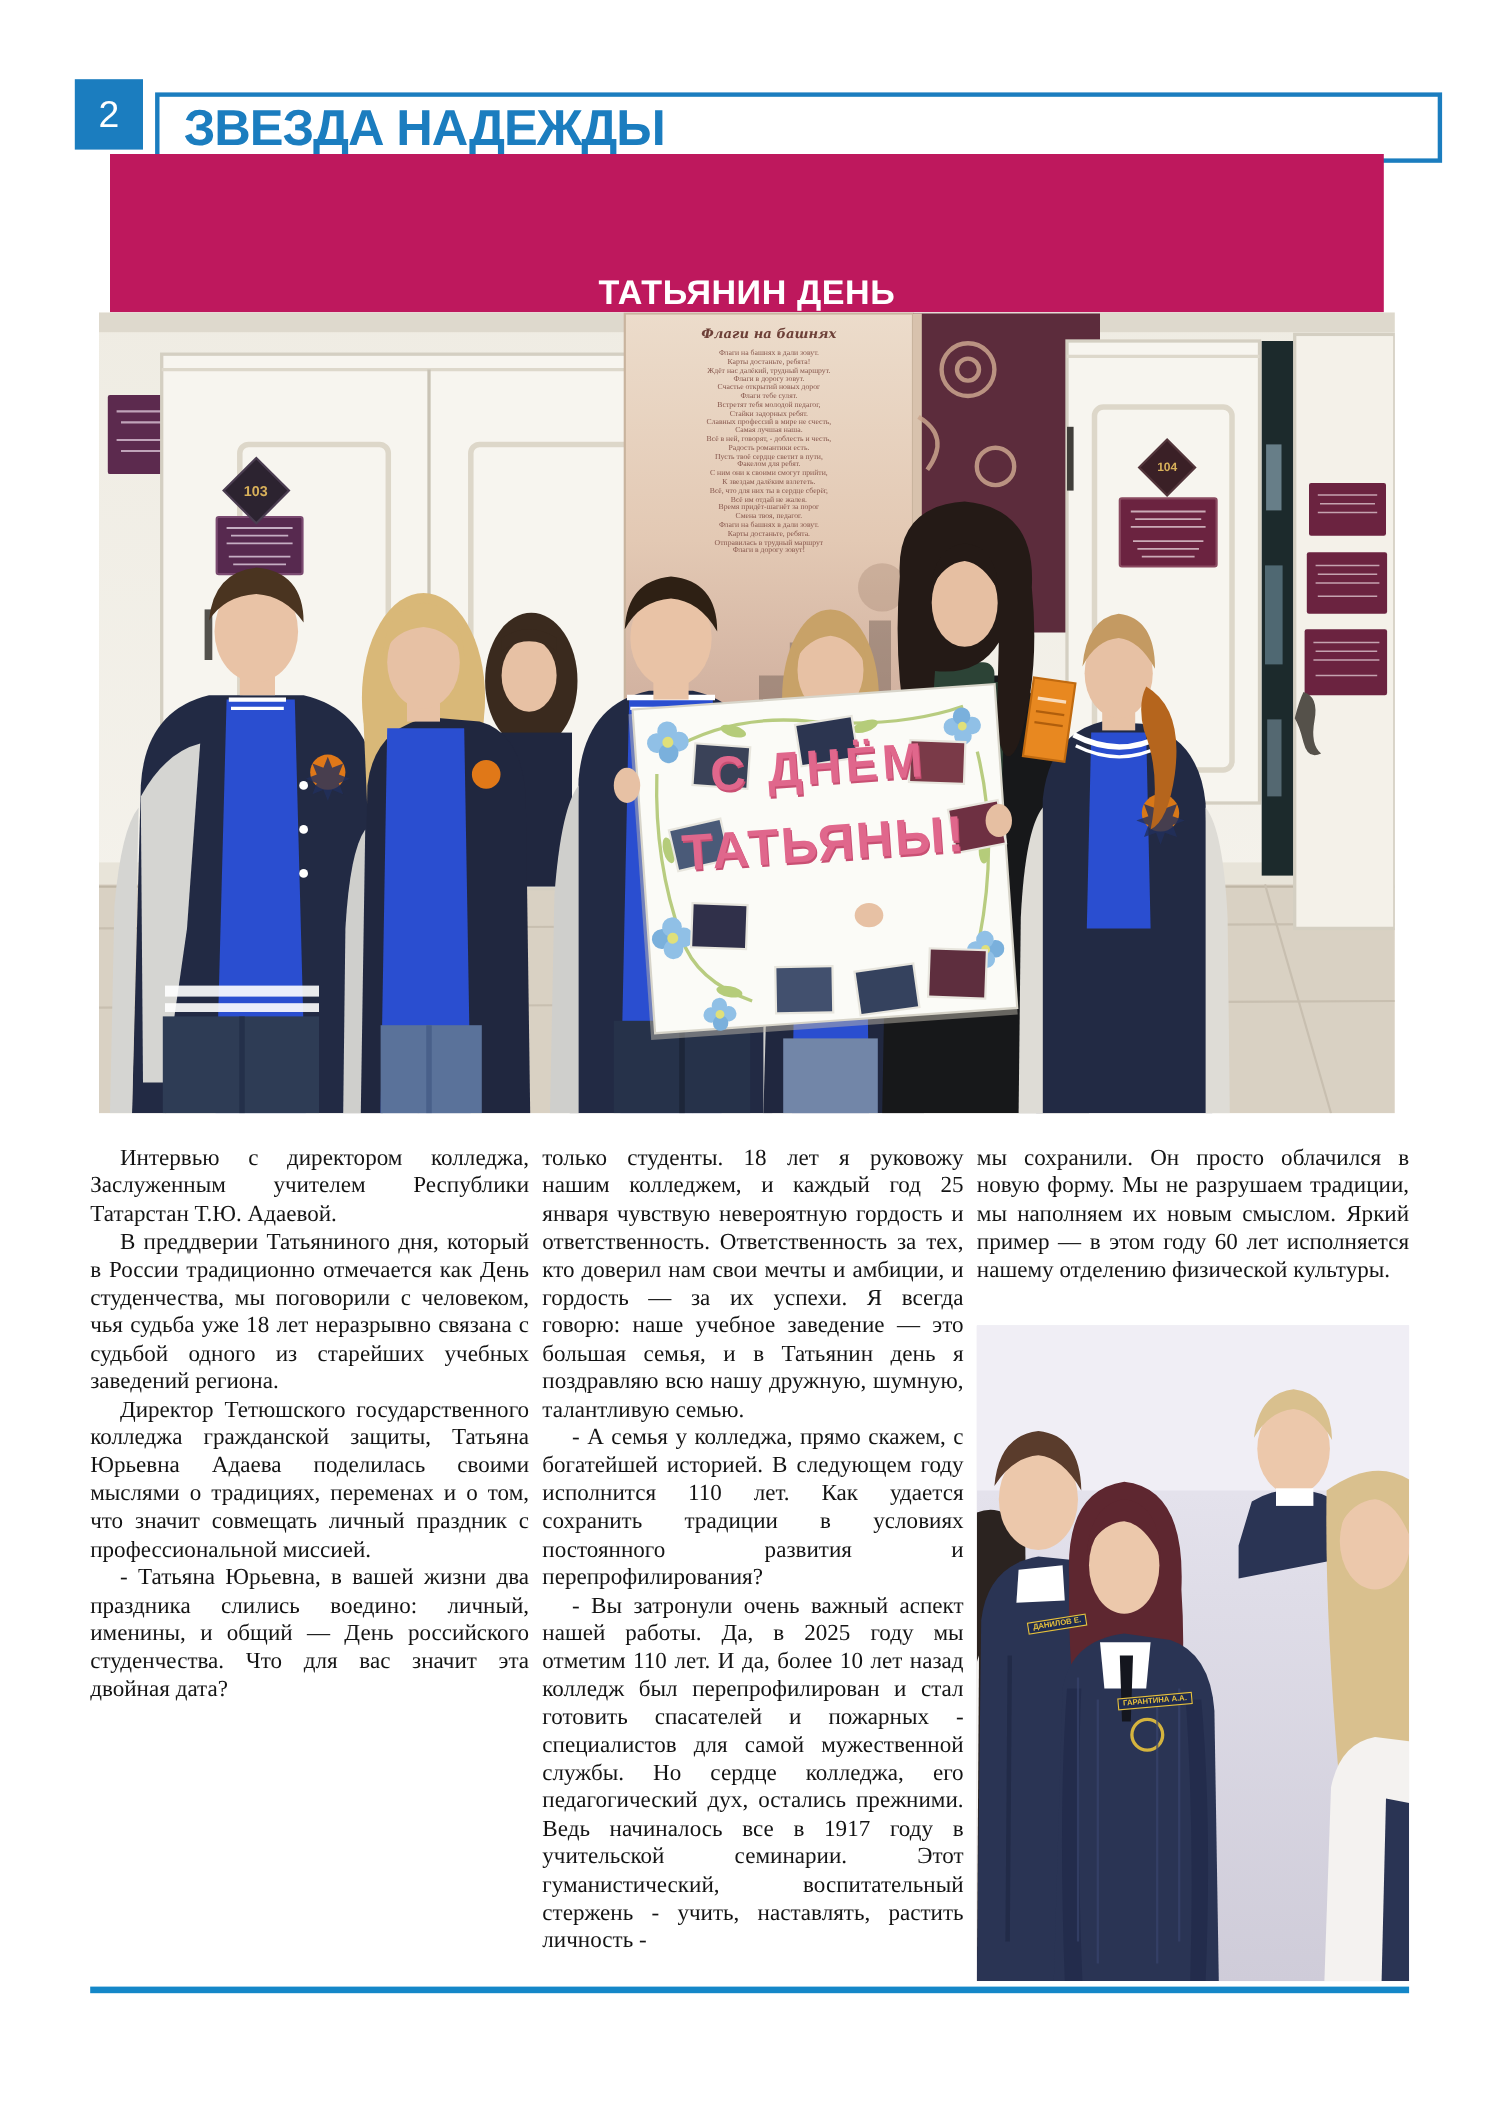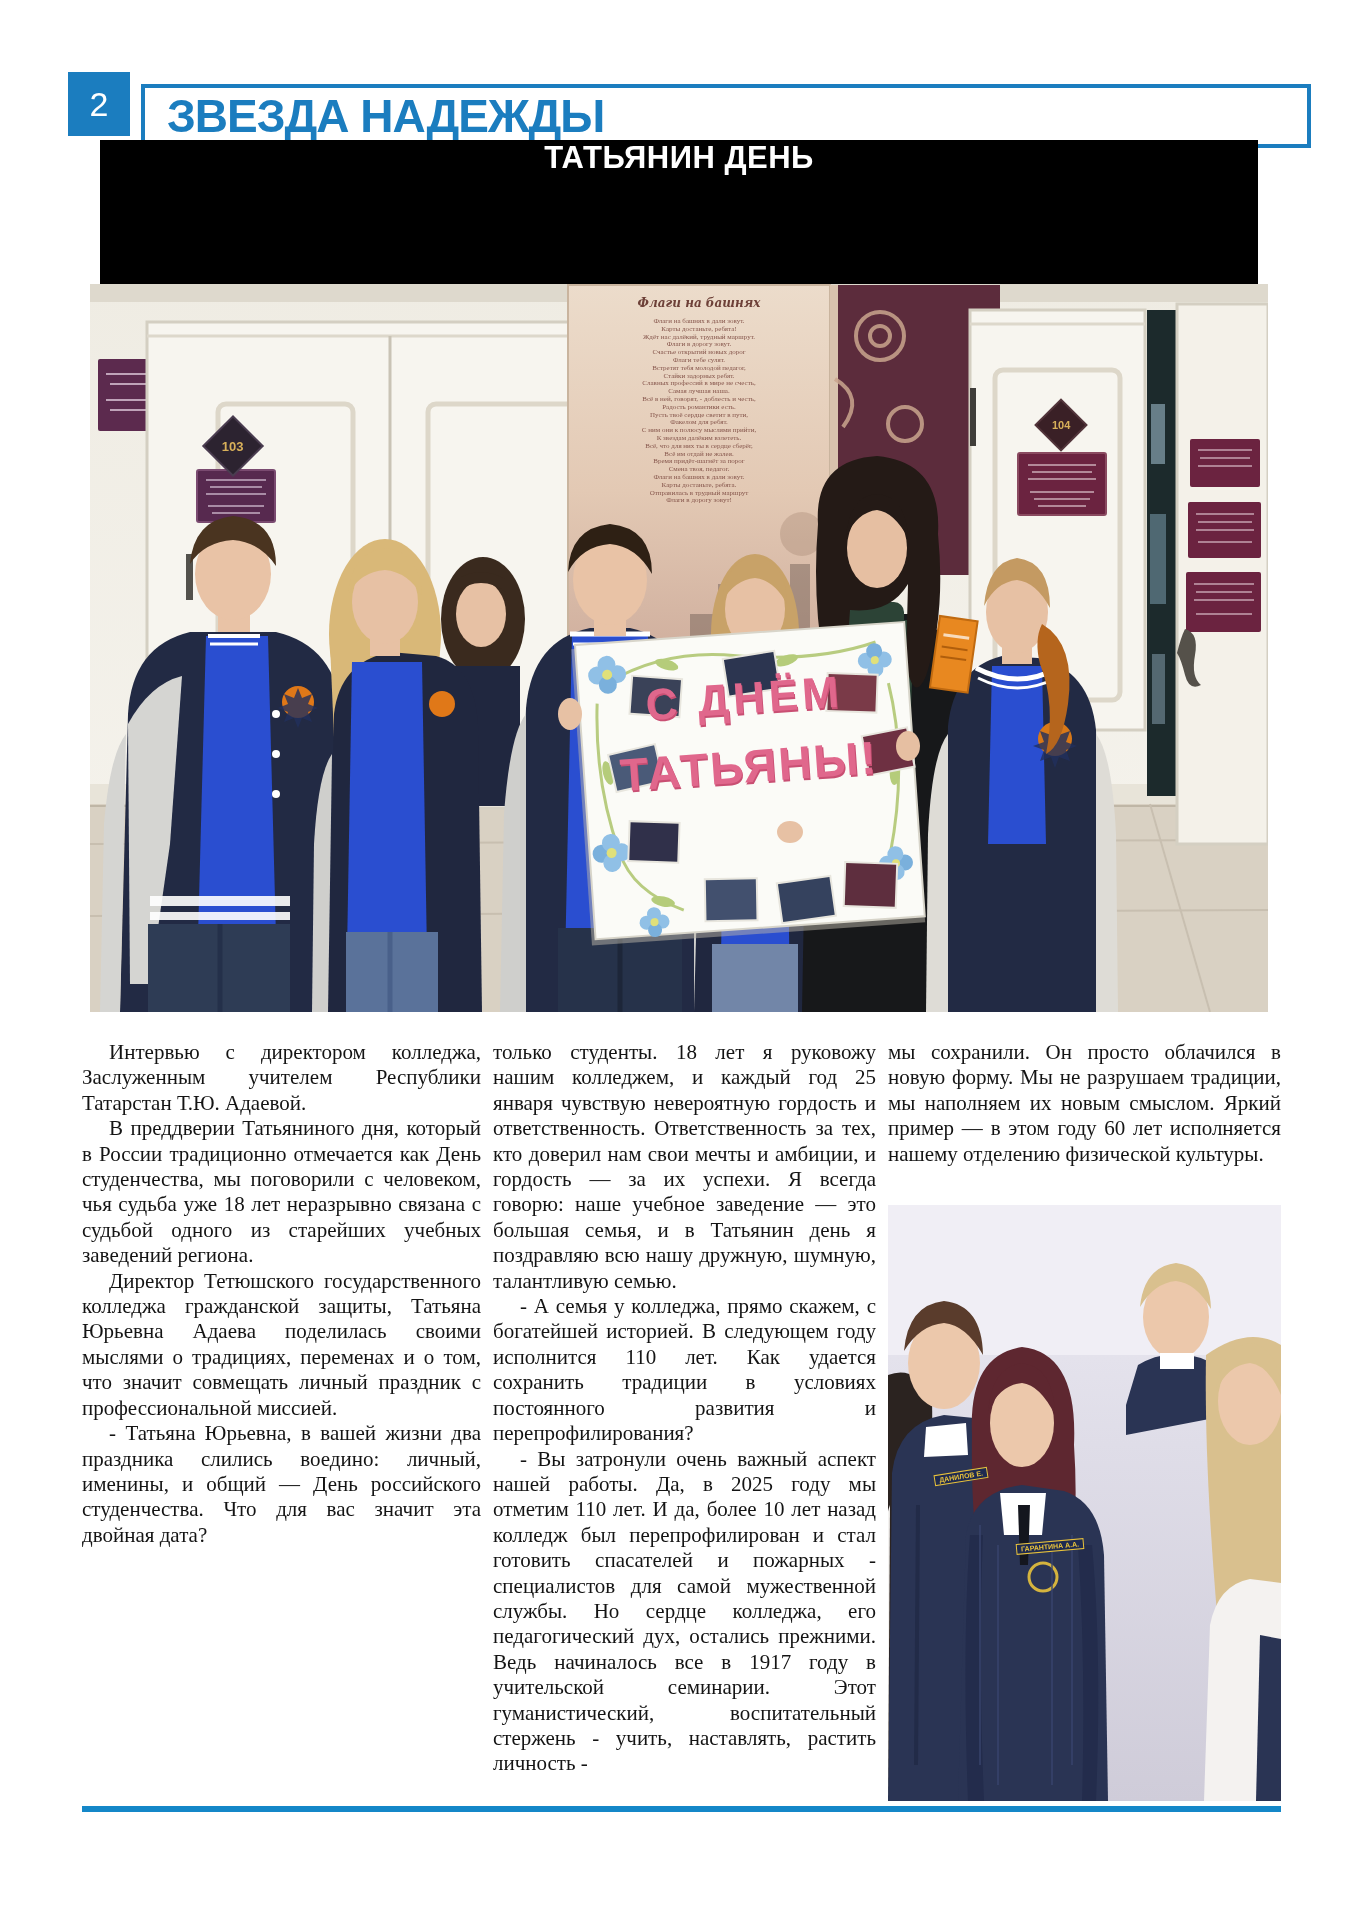--- a/index.html
+++ b/index.html
@@ -5,22 +5,22 @@
   html,body{margin:0;padding:0;background:#ffffff;}
   body{width:1358px;height:1920px;position:relative;font-family:"Liberation Sans",sans-serif;overflow:hidden;}
   .abs{position:absolute;}
   
   .pagenum{left:68px;top:72px;width:62px;height:64px;background:#1b7dbf;color:#fff;
            display:flex;align-items:center;justify-content:center;font-size:34px;font-weight:400;}
   .masthead{left:141px;top:84px;width:1140px;height:56px;border:4px solid #1b7dbf;background:#fff;
             display:flex;align-items:center;padding-left:22px;}
   .masthead span{color:#1b7dbf;font-size:46px;font-weight:bold;letter-spacing:-1px;}
   
-  .banner{left:100px;top:140px;width:1158px;height:144px;background:#000000;
-          display:flex;align-items:flex-start;justify-content:center;}
+  .banner{left:100px;top:140px;width:1158px;height:144px;background:#be185d;
+          display:flex;align-items:flex-end;justify-content:center;}
   .banner span{color:#fff;font-size:31px;font-weight:600;letter-spacing:.5px;}
   
   figure{margin:0;}
   .photo-main{left:90px;top:284px;width:1178px;height:728px;background:#f3f0e9;}
   .photo-side{left:888px;top:1205px;width:393px;height:596px;background:#e4e2ea;}
   .photo-main svg,.photo-side svg{display:block;}
   
   .diamond{background:#2c2330;transform:rotate(45deg);display:flex;align-items:center;justify-content:center;
            box-shadow:0 0 0 2px #4a3c50;}
   .diamond span{transform:rotate(-45deg);color:#d8b05a;font-weight:bold;}
@@ -359,21 +359,21 @@
         <div>Счастье открытий новых дорог</div>
         <div>Флаги тебе сулят.</div>
         <div>Встретят тебя молодой педагог,</div>
         <div>Стайки задорных ребят.</div>
         <div>Славных профессий в мире не счесть,</div>
         <div>Самая лучшая наша.</div>
         <div>Всё в ней, говорят, - доблесть и честь,</div>
         <div>Радость романтики есть.</div>
         <div>Пусть твоё сердце светит в пути,</div>
         <div>Факелом для ребят.</div>
-        <div>С ним они к полюсу мыслями прийти,</div>
+        <div>С ним они к своими смогут прийти,</div>
         <div>К звездам далёким взлететь.</div>
         <div>Всё, что для них ты в сердце сберёг,</div>
         <div>Всё им отдай не жалея.</div>
         <div>Время придёт-шагнёт за порог</div>
         <div>Смена твоя, педагог.</div>
         <div>Флаги на башнях в дали зовут.</div>
         <div>Карты достаньте, ребята.</div>
         <div>Отправилась в трудный маршрут</div>
         <div>Флаги в дорогу зовут!</div>
       </div>

